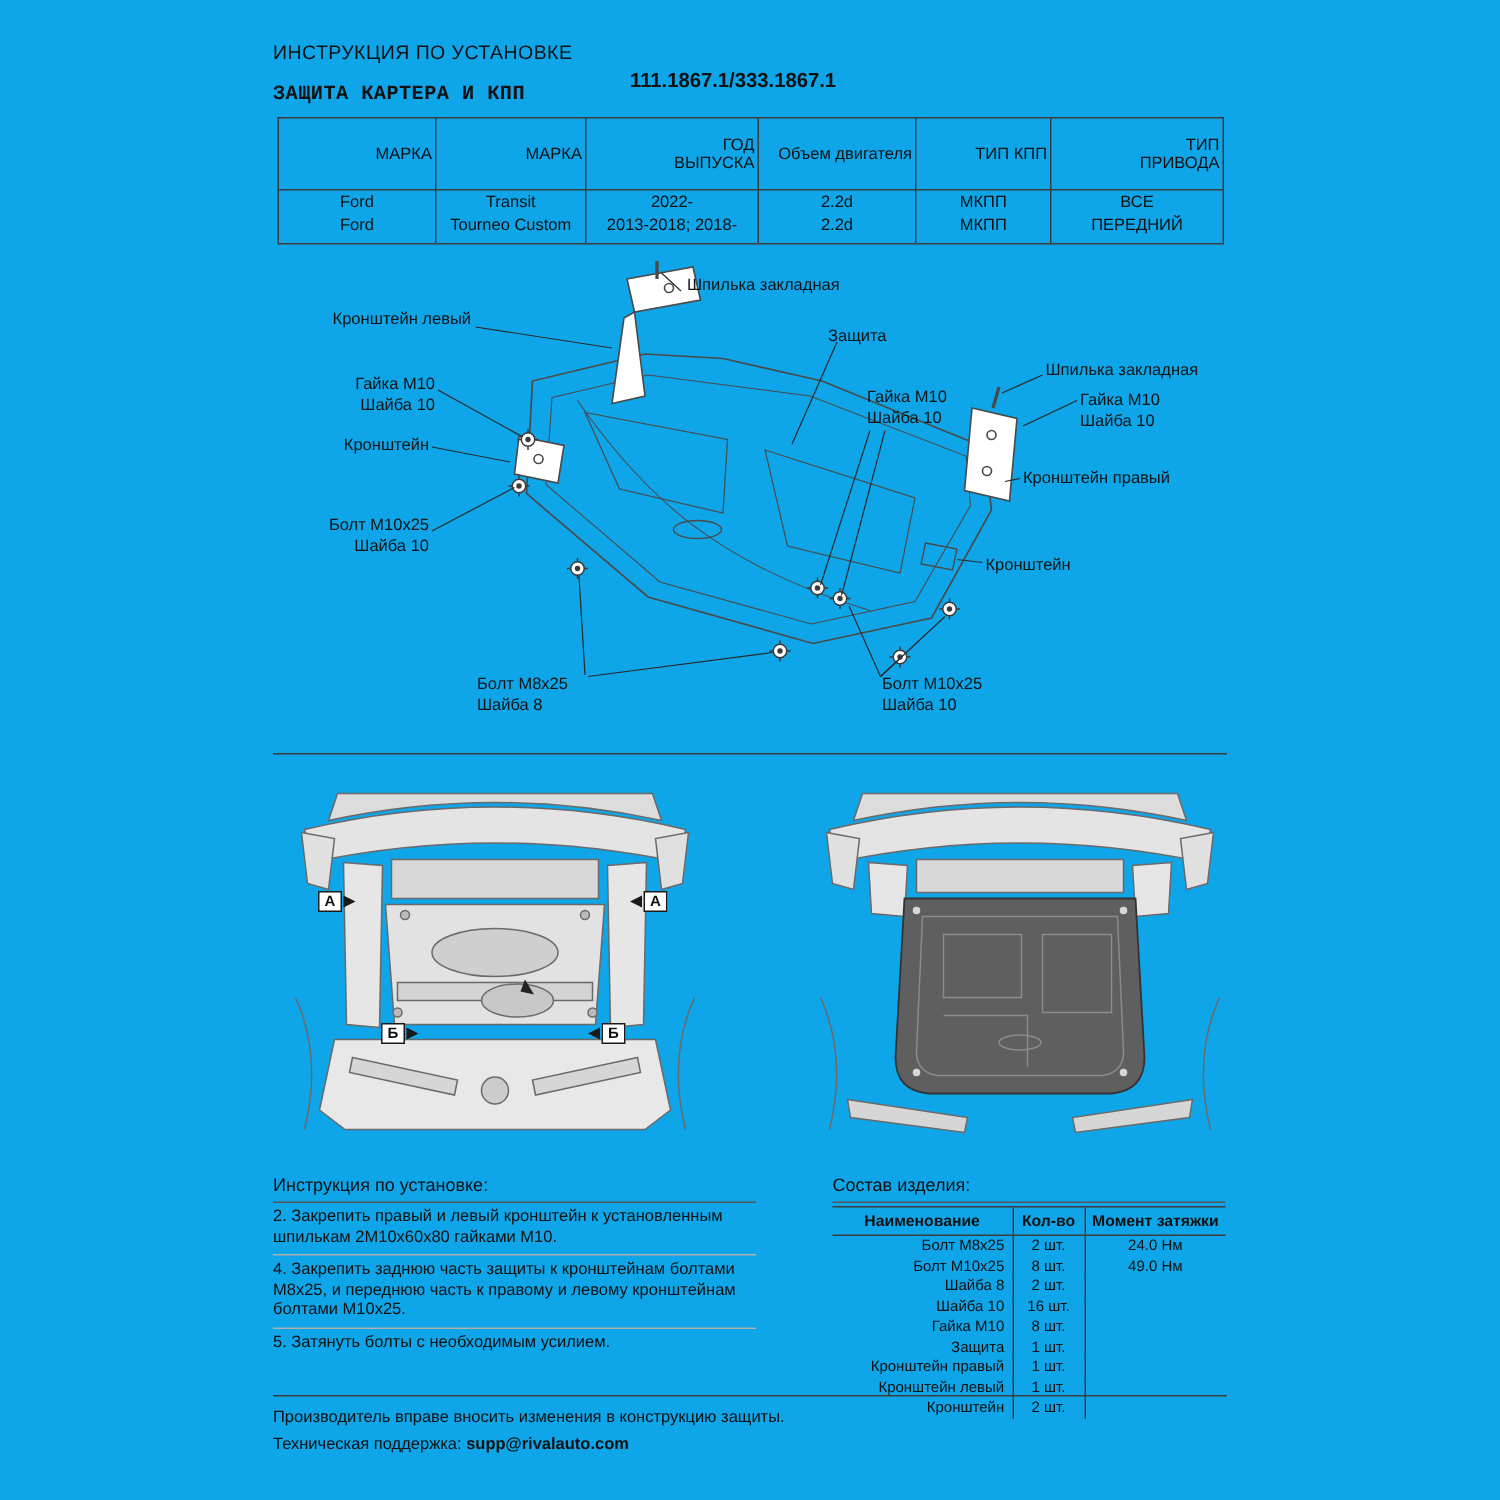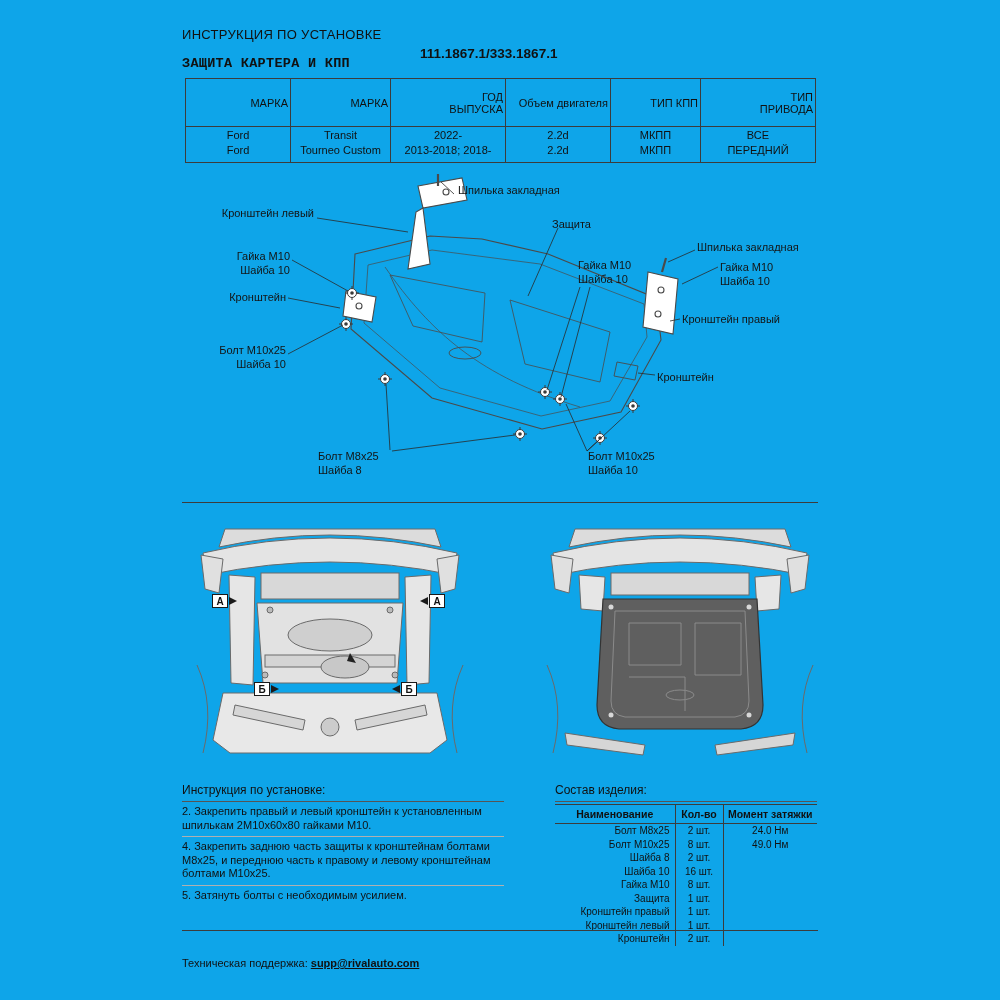--- a/index.html
+++ b/index.html
@@ -323,17 +323,18 @@
         <tr>
           <td class="name">Кронштейн</td>
           <td class="qty">2 шт.</td>
           <td class="torque"></td>
         </tr>
       </tbody>
     </table>
   </div>
 
   <div class="abs hline" style="left:182px; top:930px; width:636px;"></div>
+  <div class="abs footer-line" style="left:182px; top:939px;">Производитель вправе вносить изменения в конструкцию защиты.</div>
   <div class="abs footer-line" style="left:182px; top:957px;">
-    <span>Техническая поддержка: </span><span style="font-weight:bold;text-decoration:underline;">supp@rivalauto.com</span>
+    <span>Техническая поддержка: </span><span style="font-weight:bold;">supp@rivalauto.com</span>
   </div>
 
 </div>
 
 </body></html>

